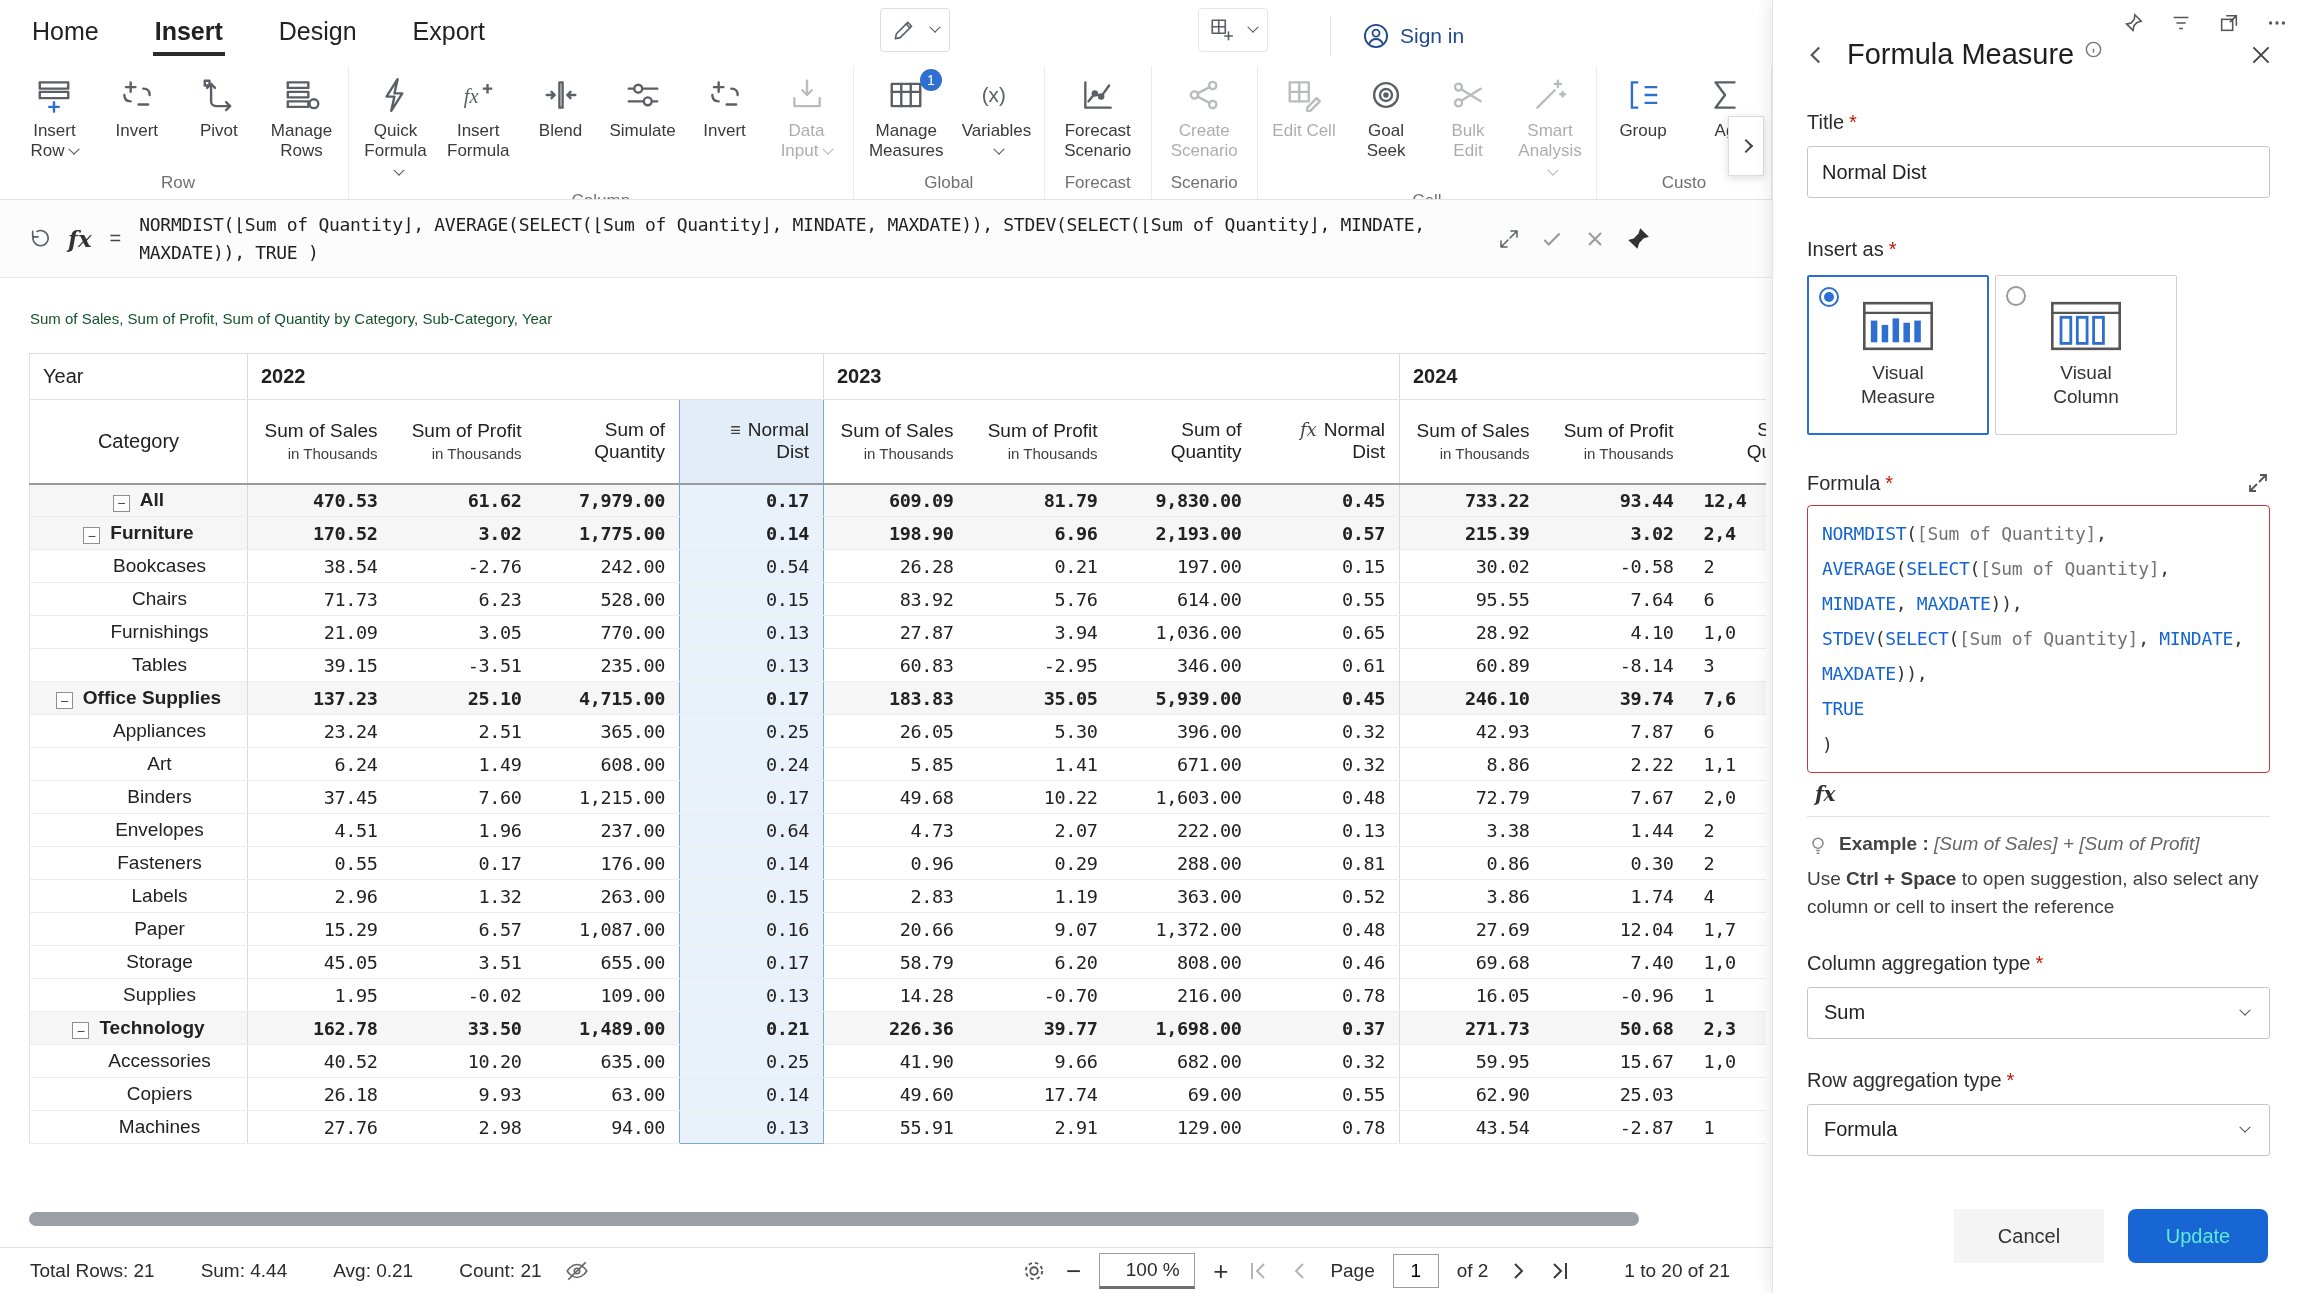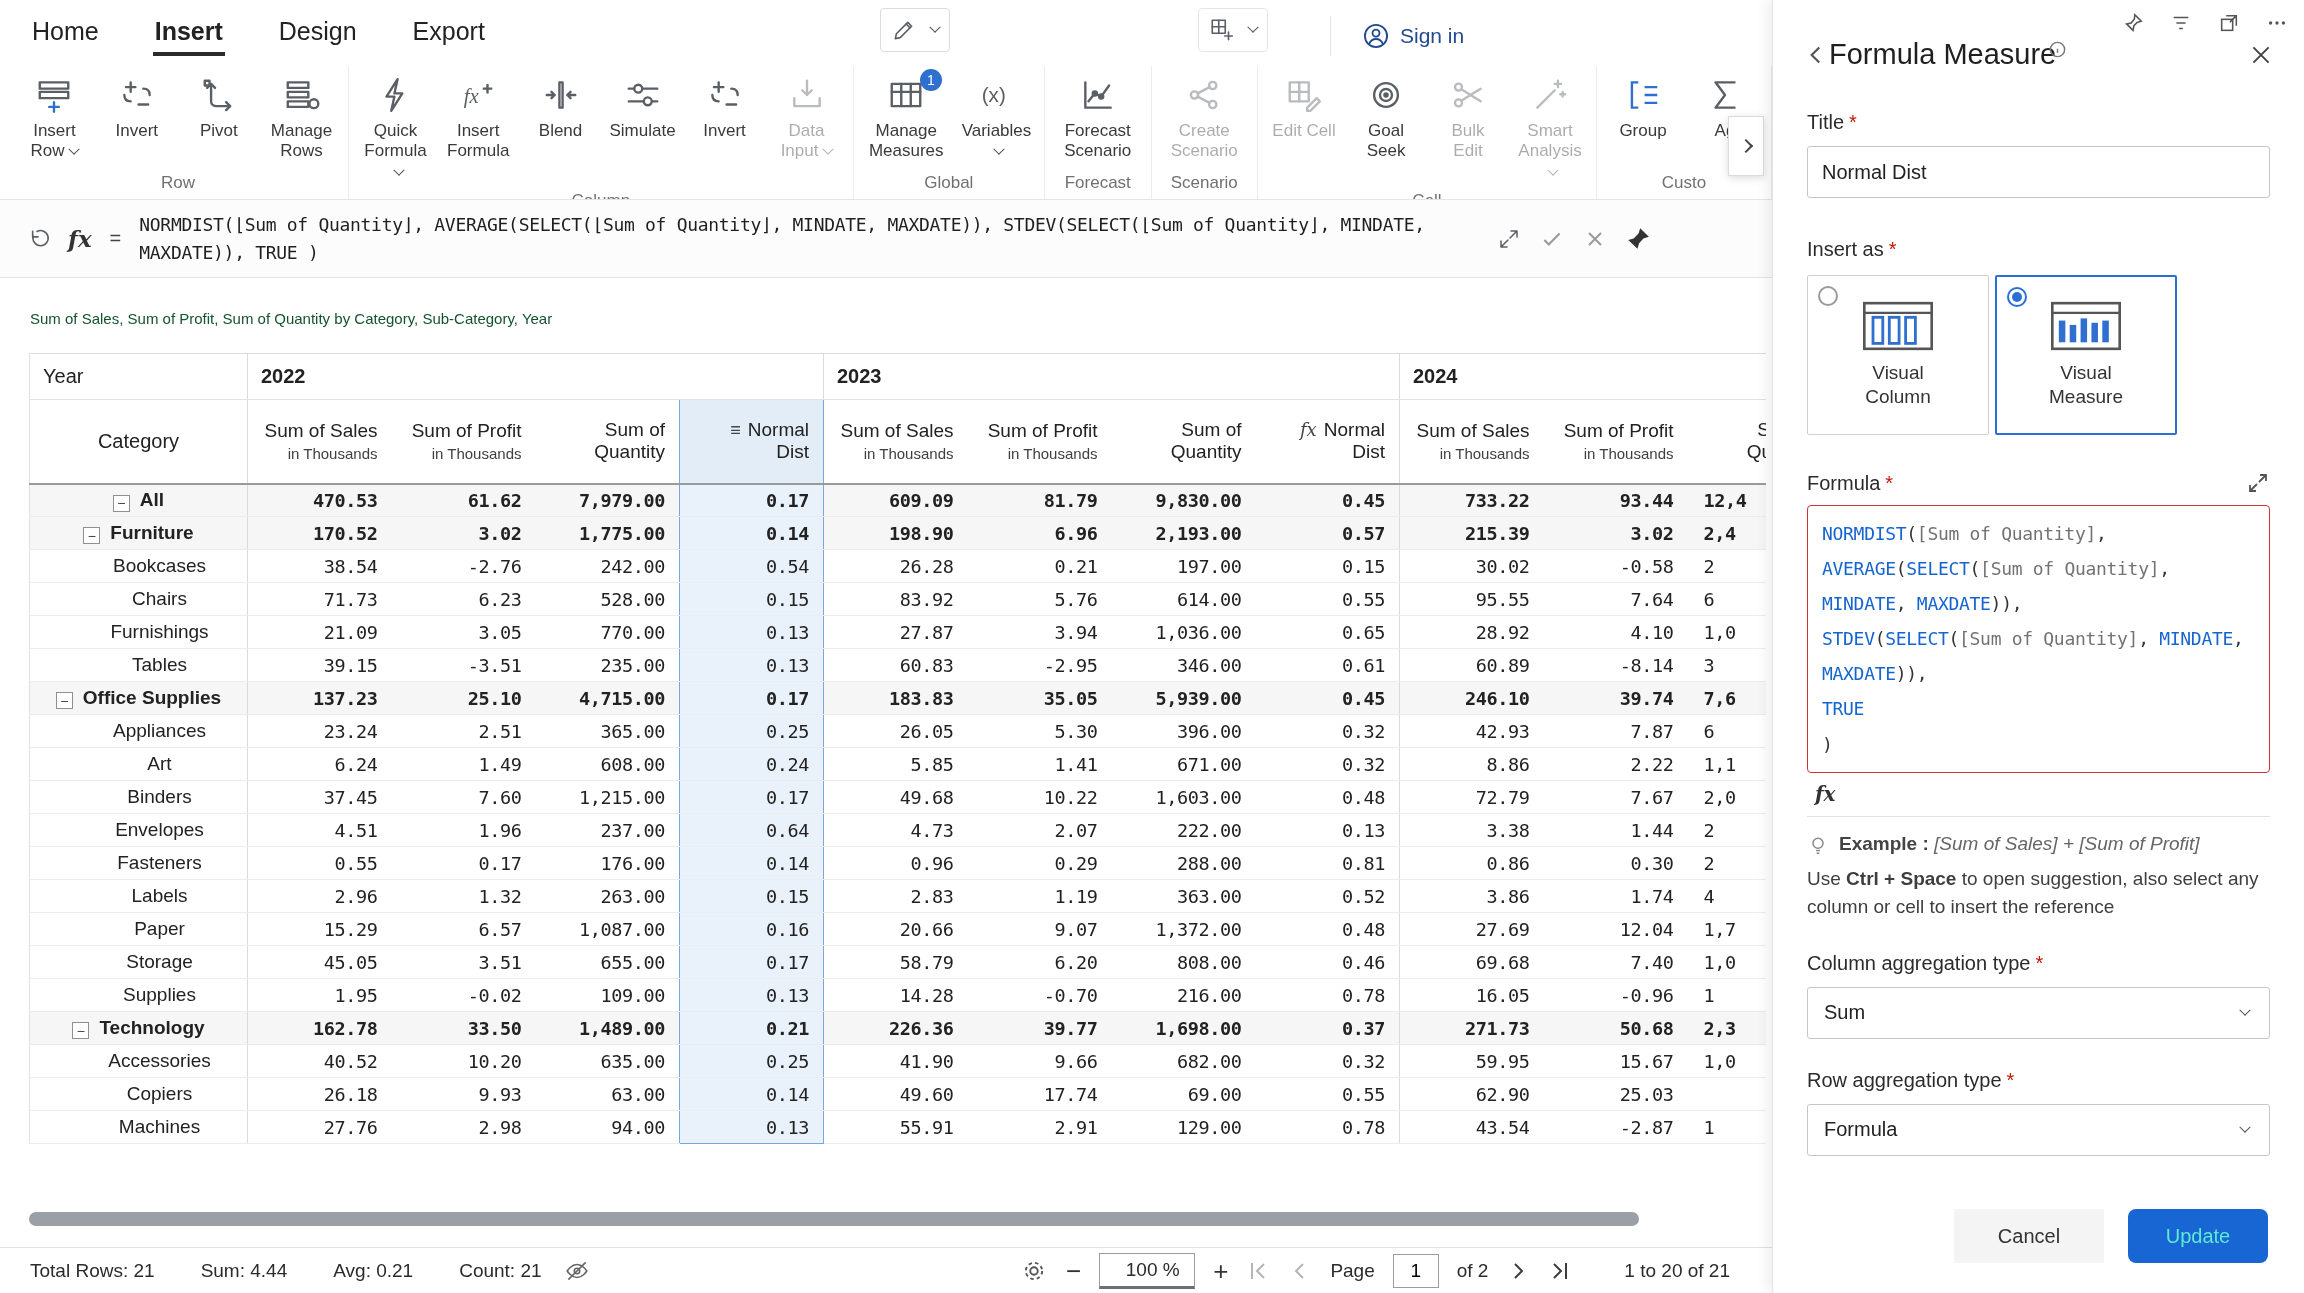--- a/index.html
+++ b/index.html
@@ -91,21 +91,21 @@
 .pm { font-size:26px; color:#333; background:none; border:none; cursor:pointer; line-height:1; }
 .zbox { width:96px; height:36px; border:1px solid #9c9c9c; border-bottom:3px solid #6f6f6f;
   display:flex; align-items:center; justify-content:center; font-size:19px;padding-left:11px; }
 .pgi { cursor:pointer; }
 .pginput { width:46px; height:34px; border:1px solid #9c9c9c; text-align:center; font-size:19px;
   font-family:"Liberation Sans",sans-serif; }
 .srange { position:absolute; right:42px; }
 
 
 .winicons { position:absolute; right:16px; top:12px; display:flex; gap:26px; align-items:center; }
-.phead { display:flex; align-items:center; padding:38px 30px 0 30px; }
+.phead { display:flex; align-items:center; padding:38px 30px 0 30px; gap:18px; }
 .ptitle { font-size:29px; font-weight:500; color:#1f1f1f; }
 .pinfo { align-self:flex-start; margin:2px 0 0 -8px; }
 .pclose { margin-left:auto; cursor:pointer; }
 .psec { padding:0 34px; }
 .plabel { font-size:20px; color:#2b2b2b; margin-top:40px; }
 .req { color:#c21807; margin-left:5px; }
 .pinput { margin-top:12px; height:52px; width:100%; border:1px solid #c6c6c6; border-radius:3px;
   padding:0 14px; font-size:20px; color:#222; font-family:"Liberation Sans",sans-serif; }
 .cards { display:flex; gap:6px; margin-top:14px; }
 .card { width:182px; height:160px; border:1px solid #cfcfcf; border-radius:2px; position:relative;
@@ -809,43 +809,43 @@
         <path d="M5 5l14 14M19 5L5 19"></path>
       </svg>
   </div>
 
   <div class="psec">
     <div class="plabel"><span>Title</span><span class="req">*</span></div>
     <input class="pinput" value="Normal Dist" style="">
 
     <div class="plabel"><span>Insert as</span><span class="req">*</span></div>
     <div class="cards">
-      <div class="card">
-        <span class="radio"></span>
-        <svg width="72" height="50" viewBox="0 0 33 23">
-            <rect x="1" y="1" width="31" height="21" fill="none" stroke="#555" stroke-width="1.2"></rect>
-            <path d="M1 5.5h31" stroke="#555" stroke-width="1"></path>
-            <rect x="5" y="7.5" width="4.5" height="12" fill="none" stroke="#2f6fd0" stroke-width="1.3"></rect>
-            <rect x="12.5" y="7.5" width="4.5" height="12" fill="none" stroke="#2f6fd0" stroke-width="1.3"></rect>
-            <rect x="20" y="7.5" width="4.5" height="12" fill="none" stroke="#2f6fd0" stroke-width="1.3"></rect>
-          </svg>
-        <span class="clabel">Visual Column</span>
-      </div>
       <div class="card sel">
         <span class="radio"></span>
         <svg width="72" height="50" viewBox="0 0 33 23">
             <rect x="1" y="1" width="31" height="21" fill="none" stroke="#555" stroke-width="1.2"></rect>
             <path d="M1 5.5h31" stroke="#555" stroke-width="1"></path>
             <rect x="4" y="9" width="3" height="10" fill="#2f6fd0"></rect>
             <rect x="9" y="11" width="3" height="8" fill="#2f6fd0"></rect>
             <rect x="14" y="8" width="3" height="11" fill="#2f6fd0"></rect>
             <rect x="19" y="10" width="3" height="9" fill="#2f6fd0"></rect>
             <rect x="24" y="9" width="3" height="10" fill="#2f6fd0"></rect>
           </svg>
         <span class="clabel">Visual Measure</span>
+      </div>
+      <div class="card">
+        <span class="radio"></span>
+        <svg width="72" height="50" viewBox="0 0 33 23">
+            <rect x="1" y="1" width="31" height="21" fill="none" stroke="#555" stroke-width="1.2"></rect>
+            <path d="M1 5.5h31" stroke="#555" stroke-width="1"></path>
+            <rect x="5" y="7.5" width="4.5" height="12" fill="none" stroke="#2f6fd0" stroke-width="1.3"></rect>
+            <rect x="12.5" y="7.5" width="4.5" height="12" fill="none" stroke="#2f6fd0" stroke-width="1.3"></rect>
+            <rect x="20" y="7.5" width="4.5" height="12" fill="none" stroke="#2f6fd0" stroke-width="1.3"></rect>
+          </svg>
+        <span class="clabel">Visual Column</span>
       </div>
     </div>
 
     <div class="frow">
       <div class="plabel" style="margin-top:0;"><span>Formula</span><span class="req">*</span></div>
       <svg width="24" height="24" viewBox="0 0 24 24" style="stroke:#555;fill:none;stroke-width:1.8;cursor:pointer;">
           <path d="M14 4h6v6M20 4l-7 7M10 20H4v-6M4 20l7-7"></path>
         </svg>
     </div>
     <div class="fbox" id="fbox">

